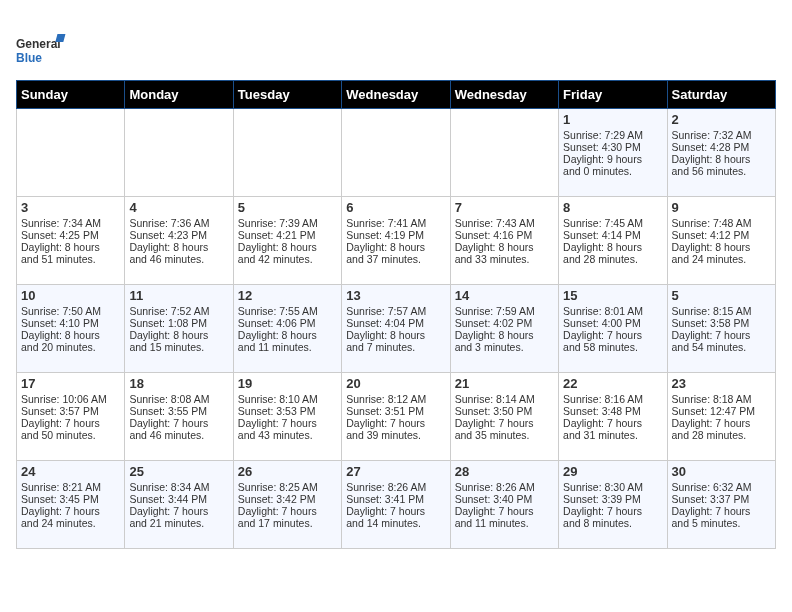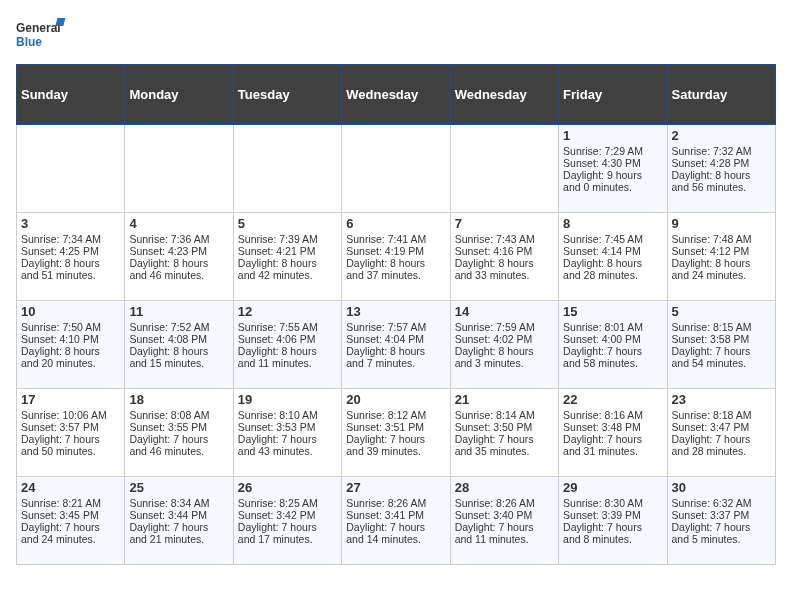--- a/index.html
+++ b/index.html
@@ -12,45 +12,45 @@
     }
     .header-area {
       display: flex;
       justify-content: space-between;
       align-items: flex-start;
       margin-bottom: 8px;
     }
     .logo {
       display: flex;
       gap: 4px;
-      margin-top: 0;
+      margin-top: 16px;
     }
     .title-area {
       text-align: right;
     }
     .month-title {
       font-size: 36px;
       font-weight: bold;
       color: #222;
     }
     .subtitle {
       font-size: 16px;
       color: #444;
     }
     table {
       width: 100%;
       border-collapse: collapse;
       table-layout: fixed;
     }
     thead th {
-      background: #404040;
+      background: #000000;
       color: #fff;
       font-size: 13px;
       font-weight: bold;
-      padding: 22px 4px;
+      padding: 6px 4px;
       text-align: left;
       border: 1px solid #1a4e8a;
     }
     tbody td {
       vertical-align: top;
       border: 1px solid #ccc;
       padding: 3px 4px;
       font-size: 10.5px;
       color: #333;
       height: 88px;
@@ -178,21 +178,21 @@
         <td>
           <span class="day-num">10</span>
           <div>Sunrise: 7:50 AM</div>
           <div>Sunset: 4:10 PM</div>
           <div>Daylight: 8 hours</div>
           <div>and 20 minutes.</div>
         </td>
         <td>
           <span class="day-num">11</span>
           <div>Sunrise: 7:52 AM</div>
-          <div>Sunset: 4:08 PM</div>
+          <div>Sunset: 1:08 PM</div>
           <div>Daylight: 8 hours</div>
           <div>and 15 minutes.</div>
         </td>
         <td>
           <span class="day-num">12</span>
           <div>Sunrise: 7:55 AM</div>
           <div>Sunset: 4:06 PM</div>
           <div>Daylight: 8 hours</div>
           <div>and 11 minutes.</div>
         </td>
@@ -264,21 +264,21 @@
         <td>
           <span class="day-num">22</span>
           <div>Sunrise: 8:16 AM</div>
           <div>Sunset: 3:48 PM</div>
           <div>Daylight: 7 hours</div>
           <div>and 31 minutes.</div>
         </td>
         <td>
           <span class="day-num">23</span>
           <div>Sunrise: 8:18 AM</div>
-          <div>Sunset: 3:47 PM</div>
+          <div>Sunset: 12:47 PM</div>
           <div>Daylight: 7 hours</div>
           <div>and 28 minutes.</div>
         </td>
       </tr>
       <tr>
         <td>
           <span class="day-num">24</span>
           <div>Sunrise: 8:21 AM</div>
           <div>Sunset: 3:45 PM</div>
           <div>Daylight: 7 hours</div>

